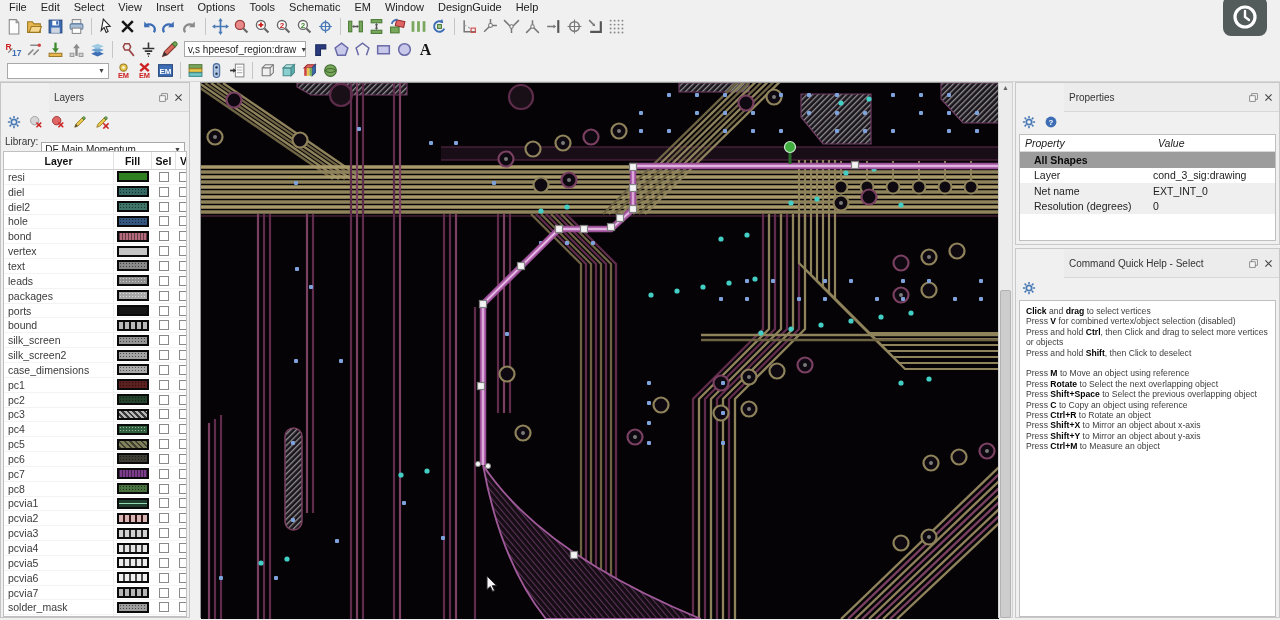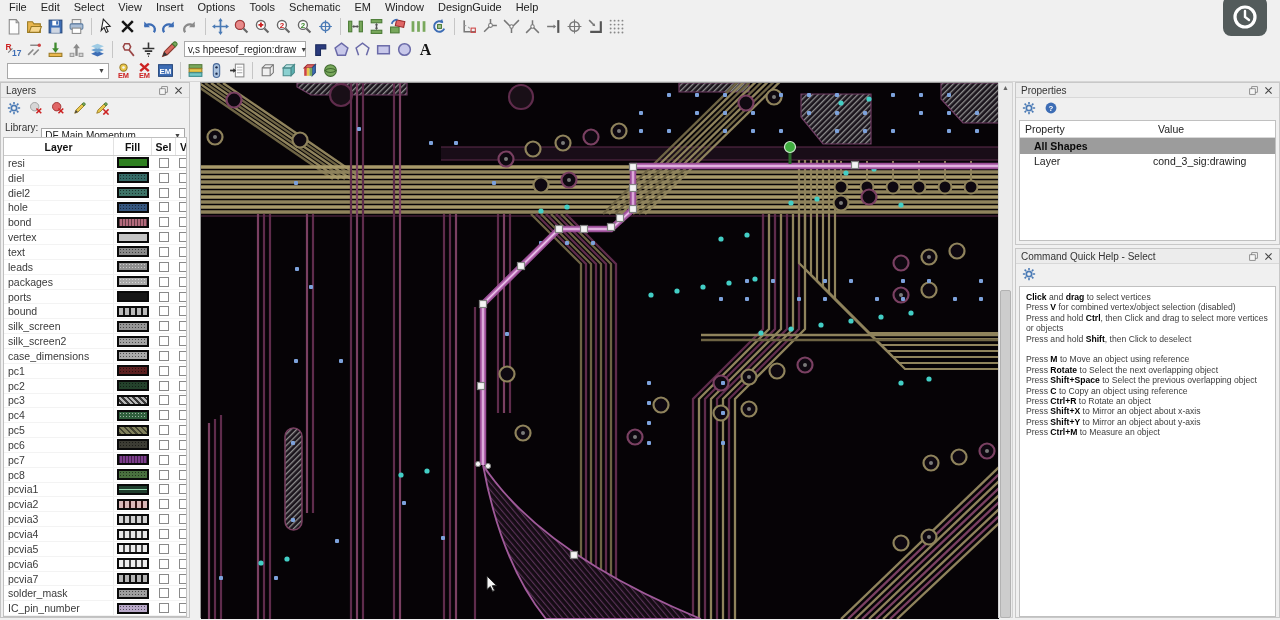--- a/index.html
+++ b/index.html
@@ -13,22 +13,22 @@
   #tb2 { height:22px; }
   #tb3 { height:22px; border-bottom:1px solid #d6d6d6; }
   .tbtn { width:21px; height:21px; display:flex; align-items:center; justify-content:center; border-radius:2px; }
   .sep { width:1px; height:17px; background:#c6c6c6; margin:0 4px; }
   .combo { background:#fff; border:1px solid #a8a8a8; height:16px; font-size:10px;
     display:flex; align-items:center; padding:0 3px; color:#222; white-space:nowrap; }
   .combo .arr { margin-left:auto; font-size:7px; color:#444; padding-left:4px; }
   .main { display:flex; height:536px; }
   
   .lpanel { width:190px; background:#f0f0f0; border:1px solid #c4c4c4; display:flex; flex-direction:column; }
-  .ptitle { height:15px; display:flex; align-items:center; font-size:10px; color:#333;
-    padding:0 3px 0 5px; background:#ececec; border-bottom:1px solid #d8d8d8; }
+  .ptitle { height:29px; display:flex; align-items:center; font-size:10px; color:#333;
+    padding:0 3px 0 5px; background:#ececec; border-bottom:1px solid #d8d8d8;margin-left:48px; }
   .ptitle .sp { flex:1; }
   .ptoolbar { height:20px; display:flex; align-items:center; gap:8px; padding-left:6px; }
   .librow { height:18px; display:flex; align-items:center; font-size:10px; padding:0 4px; gap:3px; color:#333; }
   .librow .combo { flex:1;margin-top:17px; }
   .ltable { flex:1; background:#fff; border:1px solid #c0c0c0; margin:1px 2px 0 2px; overflow:hidden; }
   .lhead { display:grid; grid-template-columns:110px 38px 24px 16px; height:18px;
     font-size:10.5px; font-weight:bold; color:#111; border-bottom:1px solid #cfcfcf; align-items:center; }
   .lhead div { text-align:center; position:relative; height:100%; display:flex; align-items:center; justify-content:center; border-right:1px solid #e2e2e2; }
   .lhead .up { position:absolute; right:0px; top:1px; font-size:7px; color:#555; }
   .lrows { font-size:10.5px; color:#3a3a3a; }
@@ -51,21 +51,21 @@
   .vscroll .up { position:absolute; top:1px; left:0; width:13px; text-align:center; font-size:7px; color:#666; }
   .vthumb { position:absolute; left:1px; width:11px; top:207px; height:328px; background:#cdcdcd;
     border:1px solid #b2b2b2; border-radius:2px; }
   
   .rightcol { width:265px; margin-left:2px; display:flex; flex-direction:column;border-radius:26px; }
   .rpanel { background:#f0f0f0; border:1px solid #c8c8c8; display:flex; flex-direction:column; }
   #propPanel { height:163px; }
   #helpPanel { flex:1; margin-top:3px; }
   .ptable { flex:1; background:#fff; border:1px solid #c0c0c0; margin:2px 3px 3px 3px; font-size:10.5px; overflow:hidden; }
   .phead { display:grid; grid-template-columns:133px 1fr; height:17px; align-items:center;
-    border-bottom:1px solid #d8d8d8; color:#222; }
+    border-bottom:1px solid #d8d8d8; color:#222;font-style:italic; }
   .phead div { padding-left:5px; }
   .prow { display:grid; grid-template-columns:133px 1fr; height:15.5px; align-items:center; color:#222; }
   .prow .lab { padding-left:14px; }
   .prow.alt { background:#efefef; }
   .psec { height:15.5px; display:flex; align-items:center; background:#9c9c9c; color:#0a0a0a;
     font-weight:bold; padding-left:14px; }
   .helpbox { flex:1; background:#fff; border:1px solid #c0c0c0; margin:2px 3px 0 3px;
     padding:5px 6px; font-size:8.6px; line-height:10.4px; color:#3c3c3c; overflow:hidden; }
   .helpbox .hl { min-height:10.4px; }
   .helpbox b { color:#000; }
@@ -1247,20 +1247,28 @@
         <div class="phead">
           <div>Property</div>
           <div>Value</div>
         </div>
         <div id="propRows">
             <div class="psec">All Shapes</div>
             <div class="prow">
               <div class="lab">Layer</div>
               <div>cond_3_sig:drawing</div>
             </div>
+            <div class="prow alt">
+              <div class="lab">Net name</div>
+              <div>EXT_INT_0</div>
+            </div>
+            <div class="prow alt">
+              <div class="lab">Resolution (degrees)</div>
+              <div>0</div>
+            </div>
           </div>
       </div>
     </div>
 
     <div class="rpanel" id="helpPanel">
       <div class="ptitle">
         <span>Command Quick Help - Select</span>
         <span class="sp"></span>
         <span class="ticon">
             <svg width="11" height="11" viewBox="0 0 16 16">

